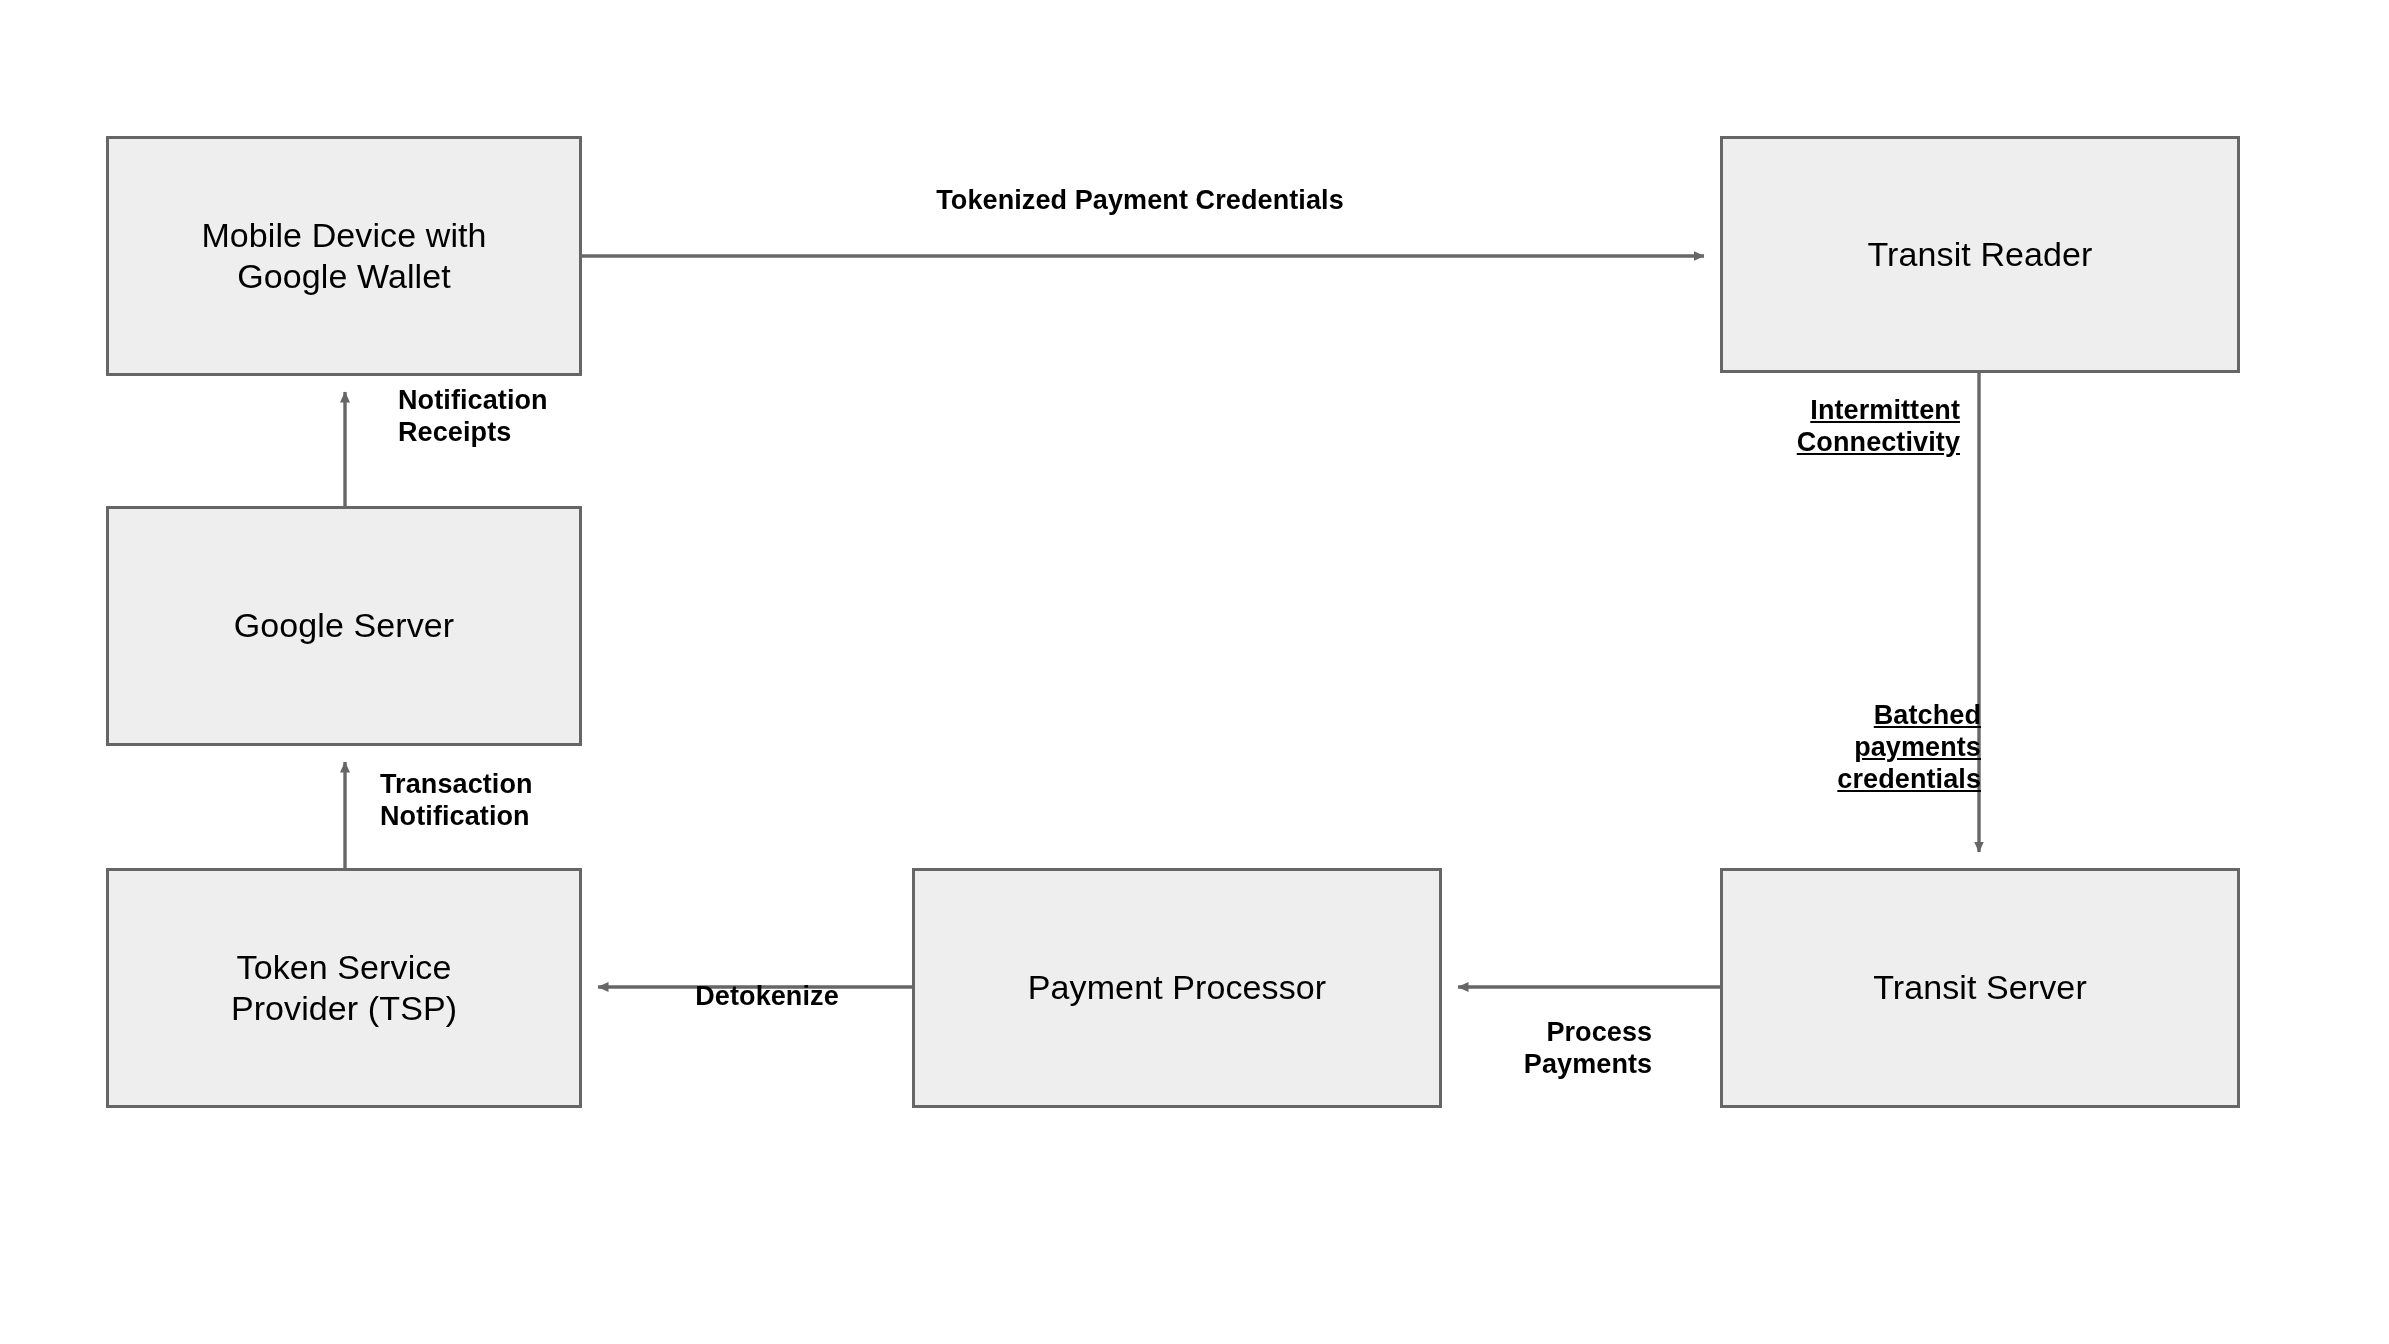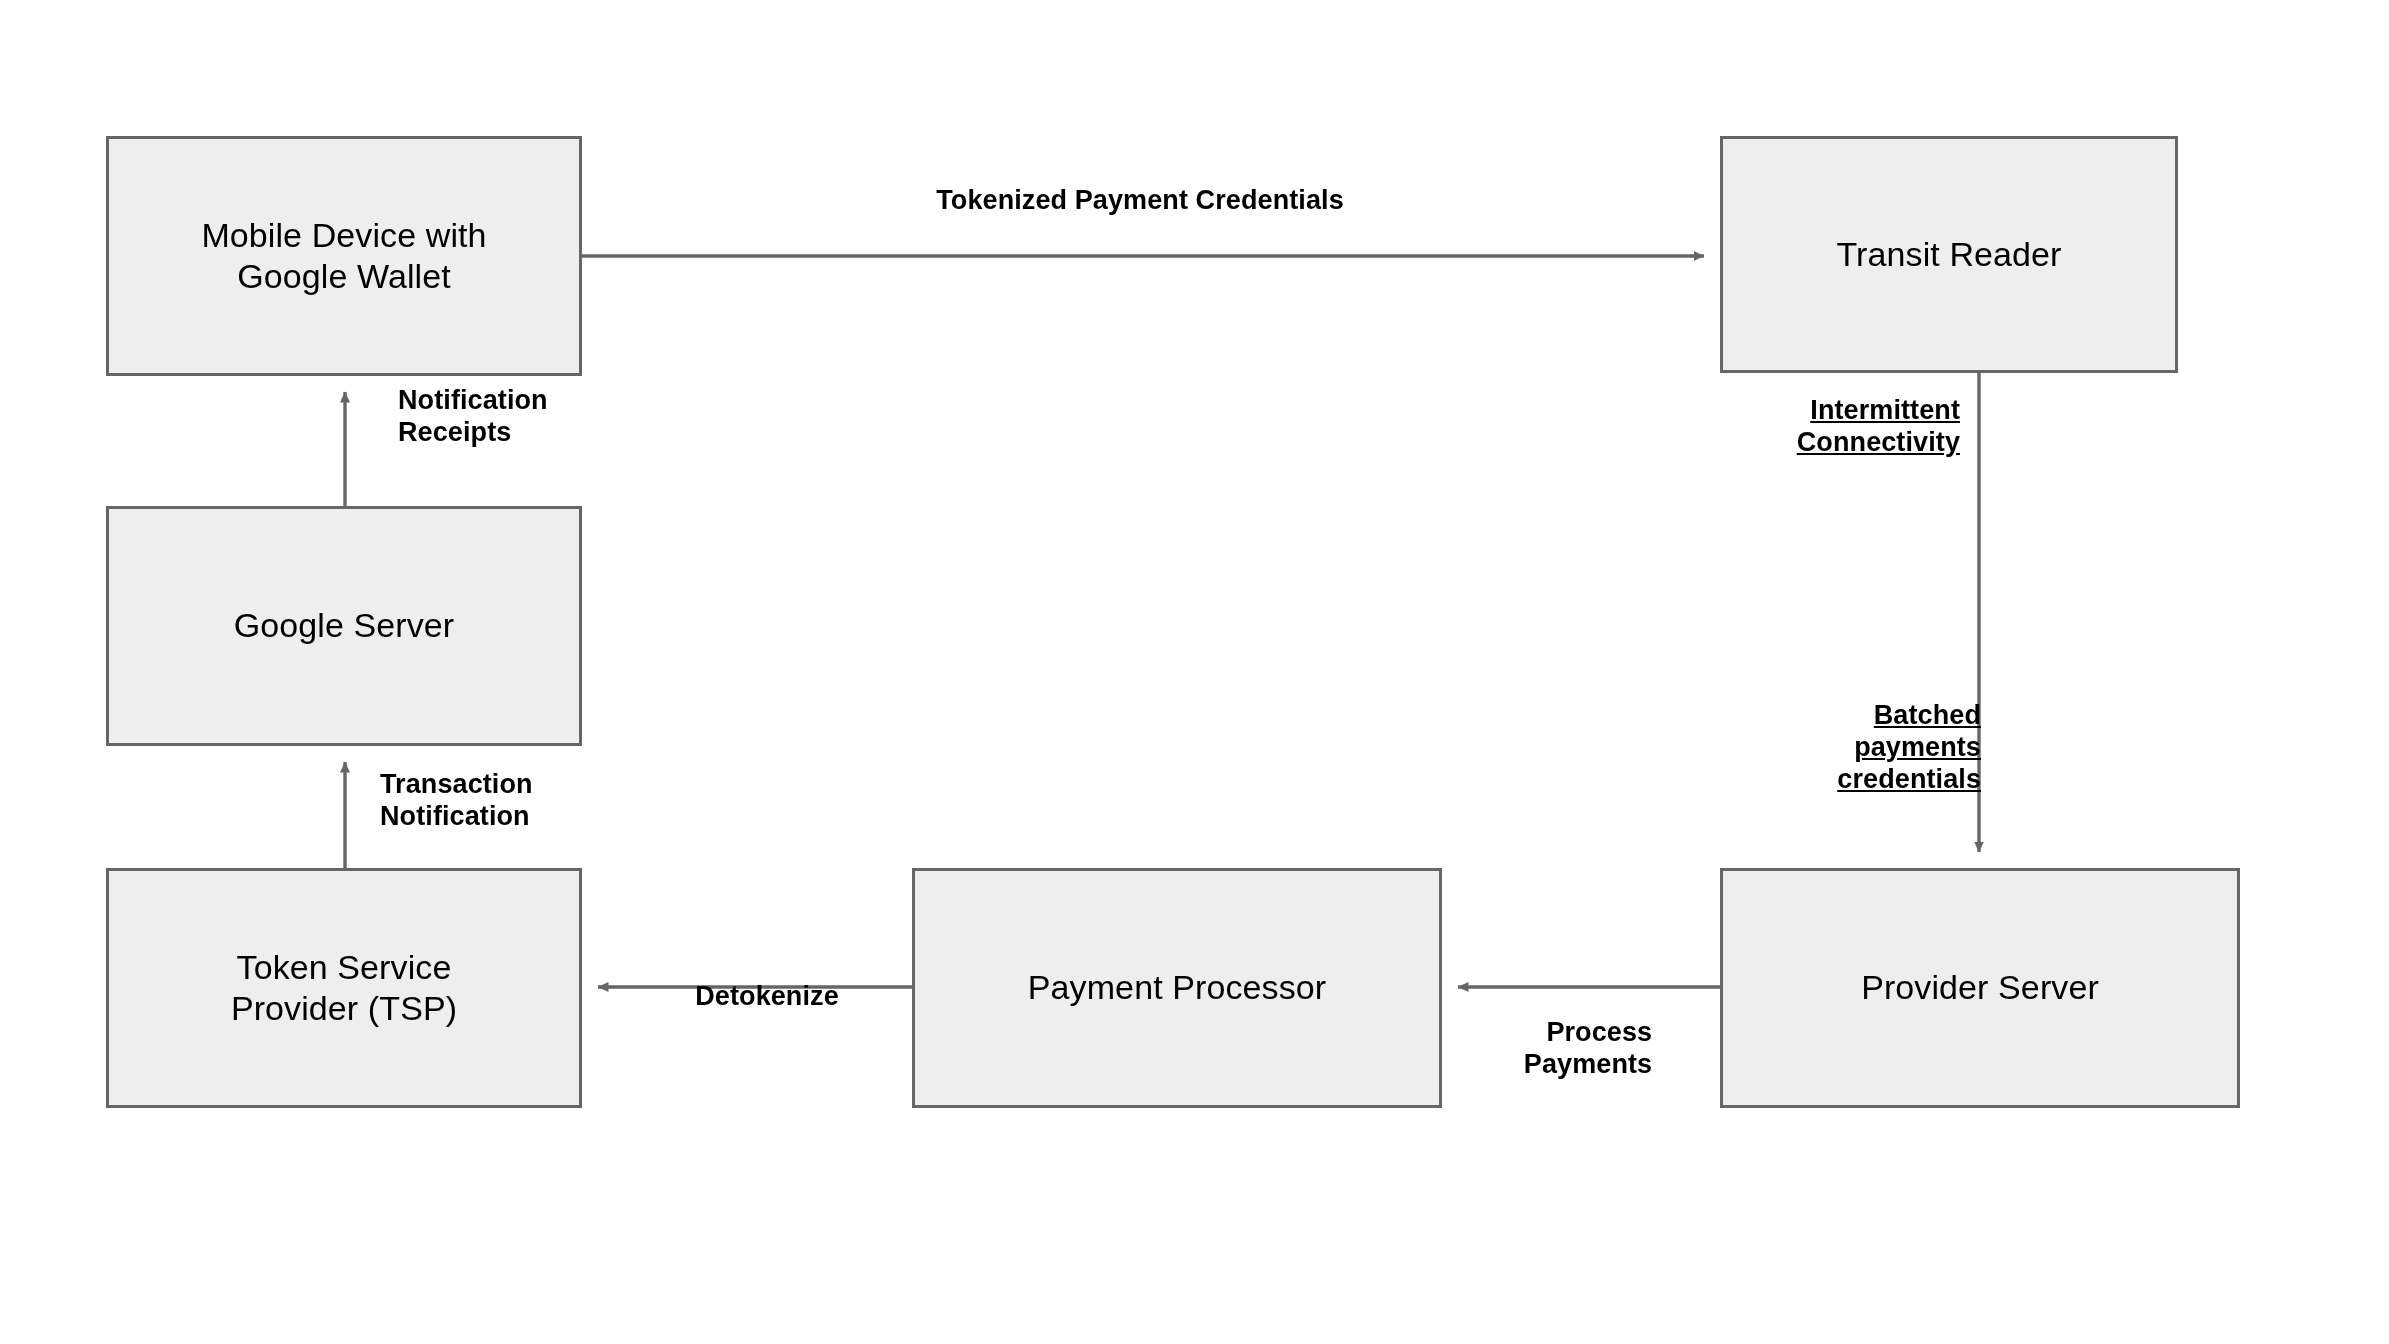--- a/index.html
+++ b/index.html
@@ -90,26 +90,26 @@
 
   <div class="node" style="left:106px;top:868px;width:476px;height:240px;">
     <span>Token Service
 Provider (TSP)</span>
   </div>
 
   <div class="node" style="left:912px;top:868px;width:530px;height:240px;">
     <span>Payment Processor</span>
   </div>
 
-  <div class="node" style="left:1720px;top:136px;width:458px;height:237px;">
+  <div class="node" style="left:1720px;top:136px;width:520px;height:237px;">
     <span>Transit Reader</span>
   </div>
 
   <div class="node" style="left:1720px;top:868px;width:520px;height:240px;">
-    <span>Provider Server</span>
+    <span>Transit Server</span>
   </div>
 
   <div class="edge-label lbl-center" style="left:1140px;top:185px;">Tokenized Payment Credentials</div>
 
   <div class="edge-label lbl-right" style="left:1960px;top:395px;">Intermittent
 Connectivity</div>
 
   <div class="edge-label lbl-right" style="left:1960px;top:700px;margin-left:21px;">Batched
 payments
 credentials</div>

